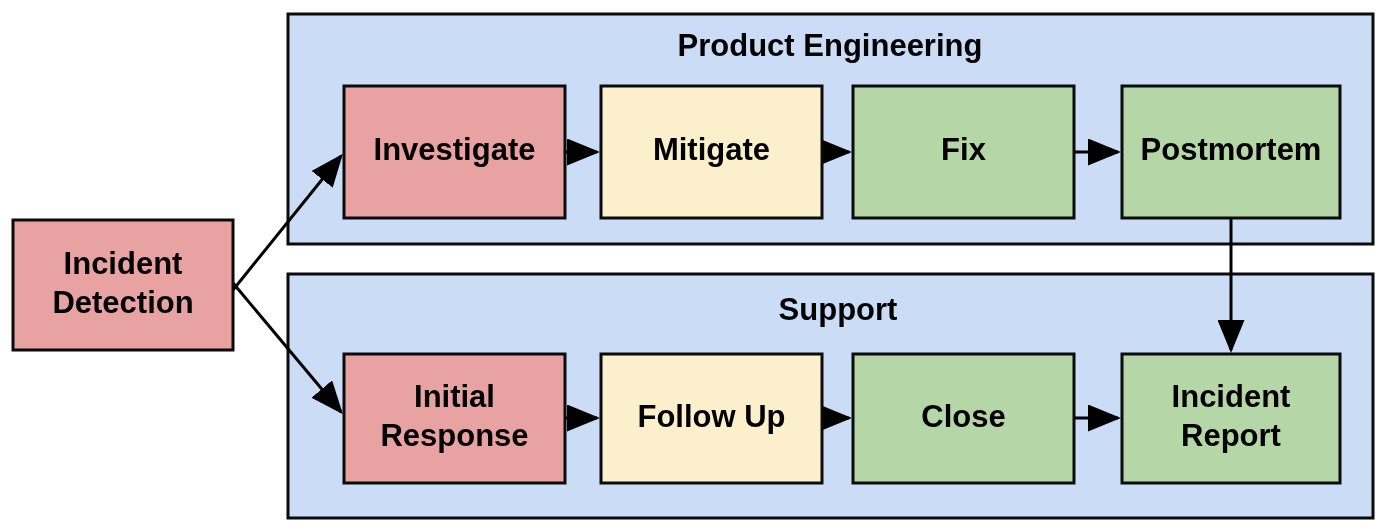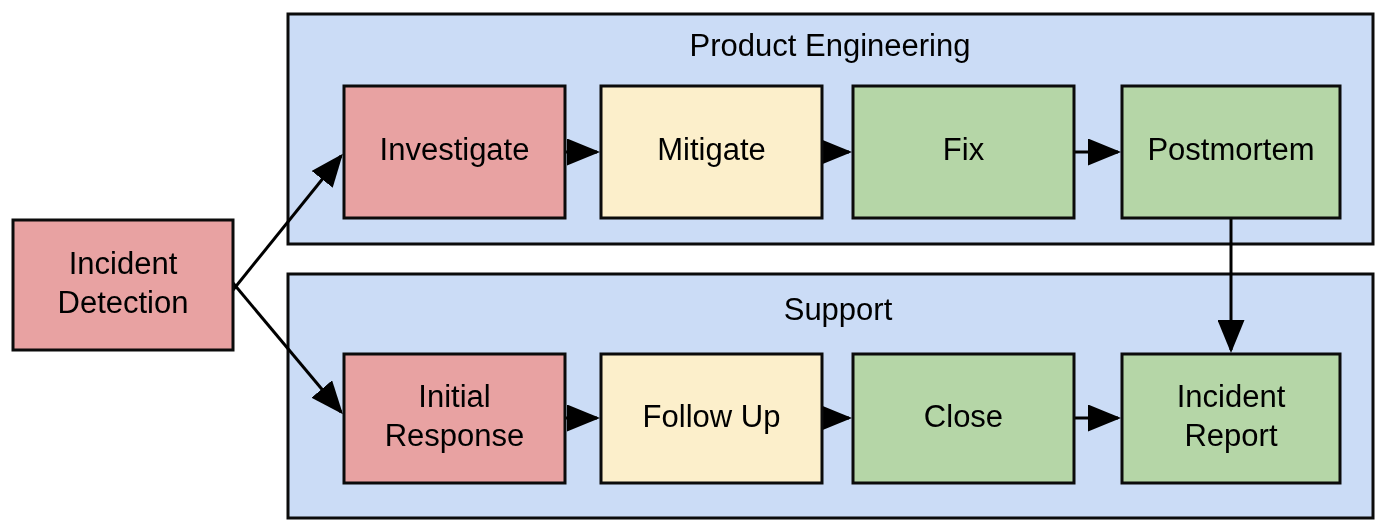--- a/index.html
+++ b/index.html
@@ -10,20 +10,21 @@
   body {
     width: 1386px;
     height: 526px;
     overflow: hidden;
     font-family: "Liberation Sans", sans-serif;
   }
   #diagram-root {
     position: relative;
     width: 1101px;
     height: 526px;
+    font-weight: bold;
   }
   svg#flow {
     display: block;
     width: 1386px;
     height: 526px;
   }
   .grp-rect {
     stroke: #0b0b0b;
     stroke-width: 3;
   }

